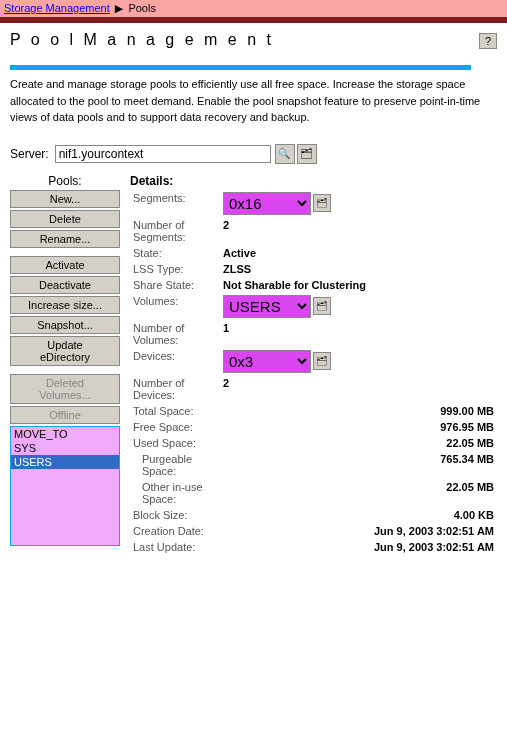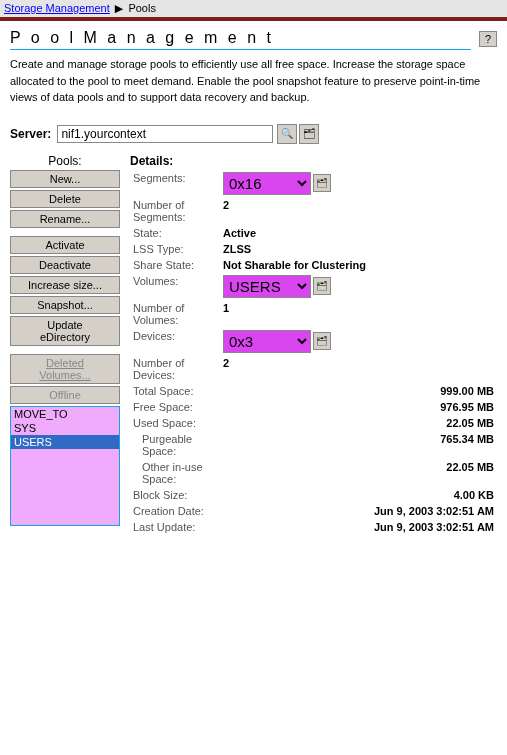--- a/index.html
+++ b/index.html
@@ -5,24 +5,24 @@
     * { box-sizing: border-box; margin: 0; padding: 0; }
     body {
       font-family: Arial, Helvetica, sans-serif;
       font-size: 12px;
       background: #fff;
       color: #000;
       width: 507px;
       min-height: 755px;
     }
     .breadcrumb-bar {
-      background: #e5e5e5;
+      background: #fca5a5;
       padding: 2px 4px;
       font-size: 11px;
-      border-bottom: 4px solid #7f1d1d;
+      border-bottom: 6px solid #7f1d1d;
     }
     .breadcrumb-bar a {
       color: #00f;
       text-decoration: underline;
       cursor: pointer;
     }
     .breadcrumb-separator {
       margin: 0 2px;
     }
     .page-container {
@@ -31,22 +31,22 @@
     .page-header {
       display: flex;
       align-items: flex-start;
       justify-content: space-between;
       margin-bottom: 6px;
     }
     .page-title {
       font-size: 16px;
       font-weight: normal;
       letter-spacing: 3px;
-      border-bottom: 1px solid #0ea5e9;
-      padding-bottom: 2px;
+      border-bottom: 5px solid #0ea5e9;
+      padding-bottom: 16px;
       flex: 1;
     }
     .help-button {
       border: 1px solid #888;
       background: #d4d0c8;
       padding: 1px 5px;
       font-size: 11px;
       cursor: pointer;
       margin-left: 8px;
       margin-top: 2px;
@@ -57,21 +57,21 @@
       margin-bottom: 18px;
       max-width: 490px;
     }
     .server-row {
       display: flex;
       align-items: center;
       margin-bottom: 10px;
       font-size: 12px;
     }
     .server-label {
-      font-weight: bold;
+      font-weight: normal;
       margin-right: 6px;
     }
     .server-input {
       border: 1px solid #888;
       padding: 1px 3px;
       font-size: 12px;
       width: 216px;
       background: #fff;
     }
     .server-icons {
@@ -235,21 +235,21 @@
         <button class="action-btn">New...</button>
         <button class="action-btn">Delete</button>
         <button class="action-btn">Rename...</button>
         <div class="spacer"></div>
         <button class="action-btn">Activate</button>
         <button class="action-btn">Deactivate</button>
         <button class="action-btn">Increase size...</button>
         <button class="action-btn">Snapshot...</button>
         <button class="action-btn">Update eDirectory</button>
         <div class="spacer"></div>
-        <button class="action-btn disabled" style="color:#888;text-decoration:underline;">Deleted Volumes...</button>
+        <button class="action-btn disabled" style="color:#888;">Deleted Volumes...</button>
         <button class="action-btn disabled" style="color:#888;">Offline</button>
       </div>
 
       <div class="pools-list">
         <div class="pool-item">MOVE_TO</div>
         <div class="pool-item">SYS</div>
         <div class="pool-item selected">USERS</div>
       </div>
     </div>
 

